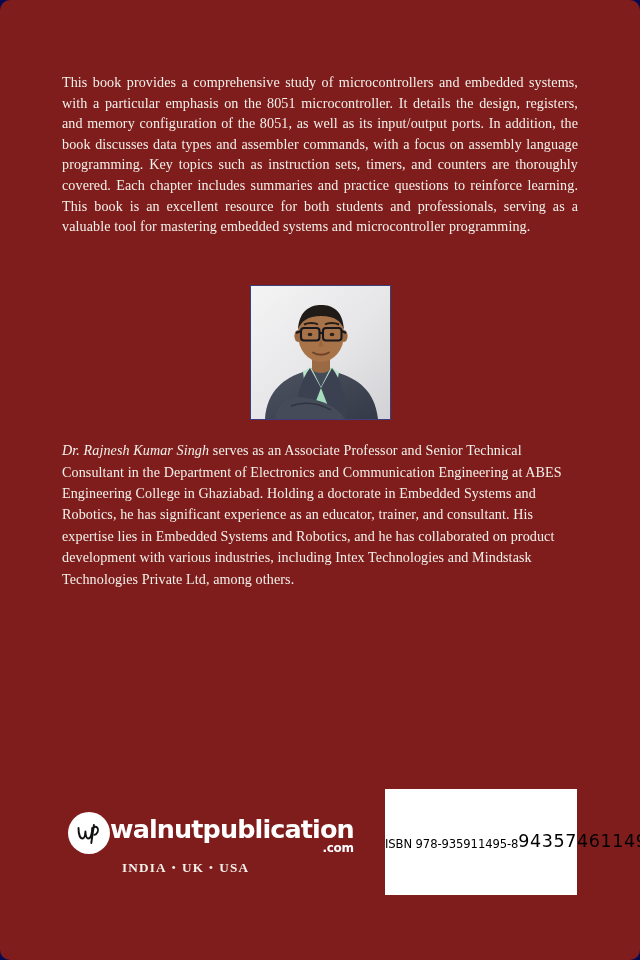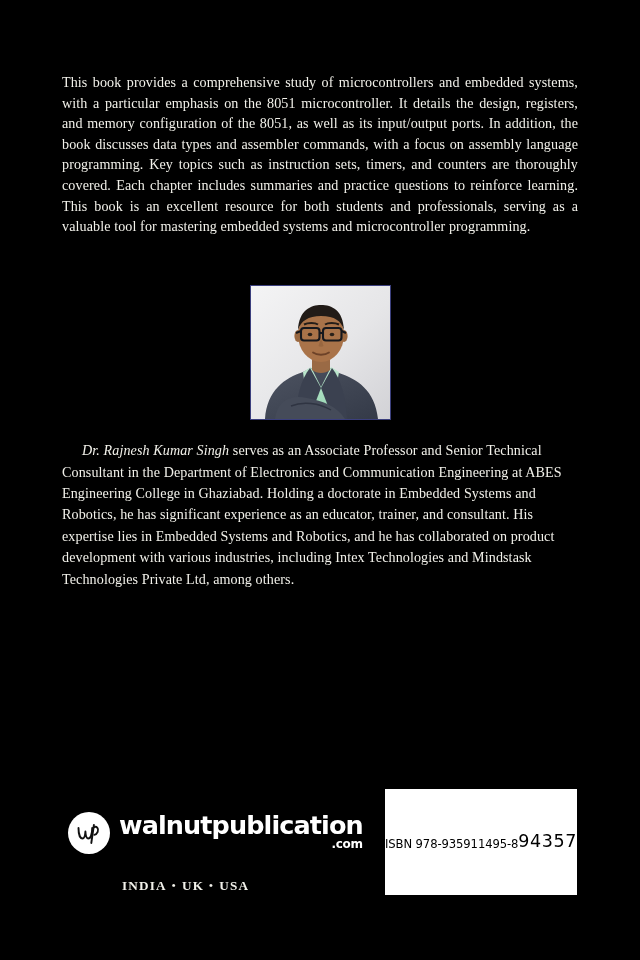--- a/index.html
+++ b/index.html
@@ -11,21 +11,22 @@
     height: 960px;
     background: #070a52;
     font-family: "Liberation Serif", "DejaVu Serif", serif;
     overflow: hidden;
     position: relative;
   }
 
   .cover {
     position: absolute;
     inset: 0;
-    background: #000000;
+    background: #7f1d1d;
+    border-radius: 10px;
   }
 
   
   .blurb {
     position: absolute;
     left: 62px;
     top: 58px;
     width: 516px;
     color: #f2f1ea;
     font-size: 14.1px;
@@ -59,36 +60,33 @@
     top: 426px;
     width: 516px;
     color: #f2f1ea;
     font-size: 14.1px;
     line-height: 21.4px;
     text-align: left;
     letter-spacing: 0.1px;
   }
   .bio .author-name {
     font-style: italic;
-    margin-left: 20px;
   }
 
   
   .publisher {
     position: absolute;
     left: 68px;
     top: 812px;
     width: 262px;
     height: 78px;
   }
   .logo-row {
     display: flex;
-    align-items: flex-start;
-    gap: 9px;
-    text-decoration: underline;
+    align-items: center;
   }
   .logo-mark {
     width: 42px;
     height: 42px;
     border-radius: 50%;
     background: #ffffff;
     flex: 0 0 auto;
     position: relative;
     display: flex;
     align-items: center;
@@ -113,21 +111,21 @@
     right: 0;
     bottom: -3px;
     font-family: "DejaVu Sans", sans-serif;
     font-weight: bold;
     font-size: 12px;
     letter-spacing: -0.3px;
     color: #ffffff;
     line-height: 12px;
   }
   .countries {
-    margin-top: 24px;
+    margin-top: 6px;
     padding-left: 54px;
     font-family: "Liberation Serif", serif;
     font-weight: bold;
     font-size: 13.2px;
     letter-spacing: 1.2px;
     color: #f2f1ea;
     white-space: nowrap;
   }
   .countries .sep {
     padding: 0 5px;

